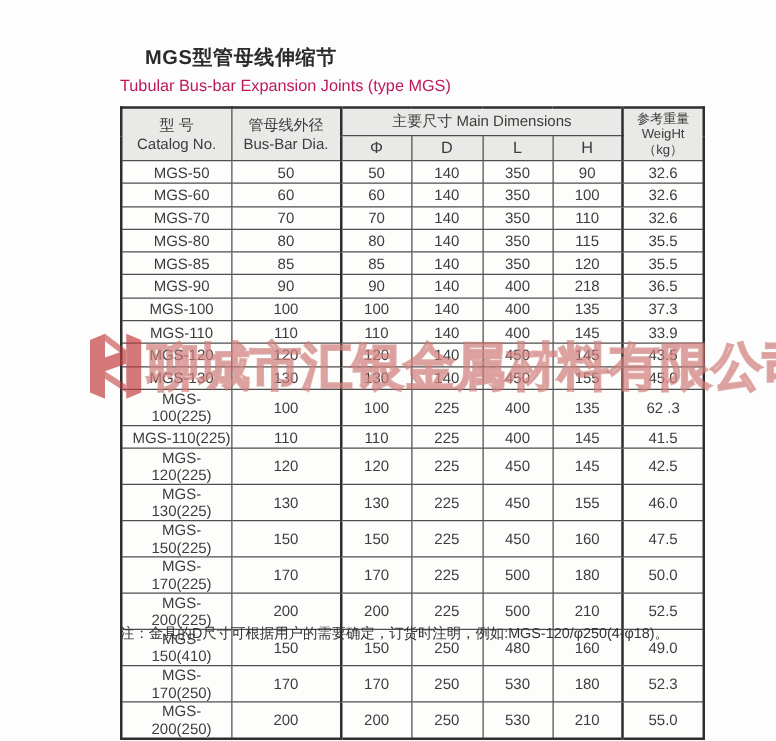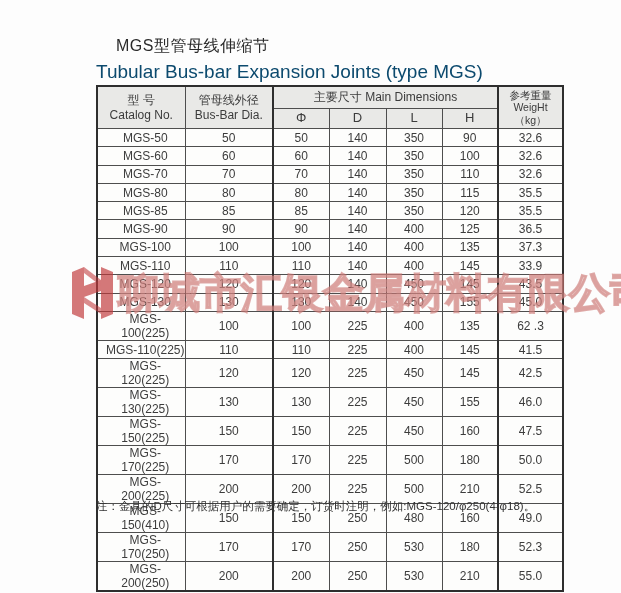--- a/index.html
+++ b/index.html
@@ -7,25 +7,25 @@
     width:621px;height:593px;
     font-family:"Liberation Sans","DejaVu Sans",sans-serif;
     color:#3c3c3c;
     position:relative;
     overflow:hidden;
   }
   .page{position:absolute;inset:0;background:#fdfdfd;}
 
   .title{
     position:absolute;left:116px;top:36px;margin:0;
-    font-size:16px;font-weight:400;color:#2b2b2b;letter-spacing:0.5px;
+    font-size:16px;font-weight:700;color:#2b2b2b;letter-spacing:0.5px;
   }
   .subtitle{
     position:absolute;left:96px;top:61px;
-    font-size:19px;color:#0c4a6e;
+    font-size:13px;color:#be185d;
   }
 
   table.spec-table{
     position:absolute;left:96px;top:85px;width:466px;
     border-collapse:collapse;table-layout:fixed;
     border:2px solid #2e2e2e;
     background:#fcfcfb;
   }
   .spec-table th,.spec-table td{
     border:1px solid #4e4e4e;
@@ -156,21 +156,21 @@
     <td>120</td>
     <td class="grp-left">35.5</td>
   </tr>
 
   <tr>
     <td class="cell-catalog">MGS-90</td>
     <td>90</td>
     <td class="grp-left">90</td>
     <td>140</td>
     <td>400</td>
-    <td>125</td>
+    <td>218</td>
     <td class="grp-left">36.5</td>
   </tr>
 
   <tr>
     <td class="cell-catalog">MGS-100</td>
     <td>100</td>
     <td class="grp-left">100</td>
     <td>140</td>
     <td>400</td>
     <td>135</td>

